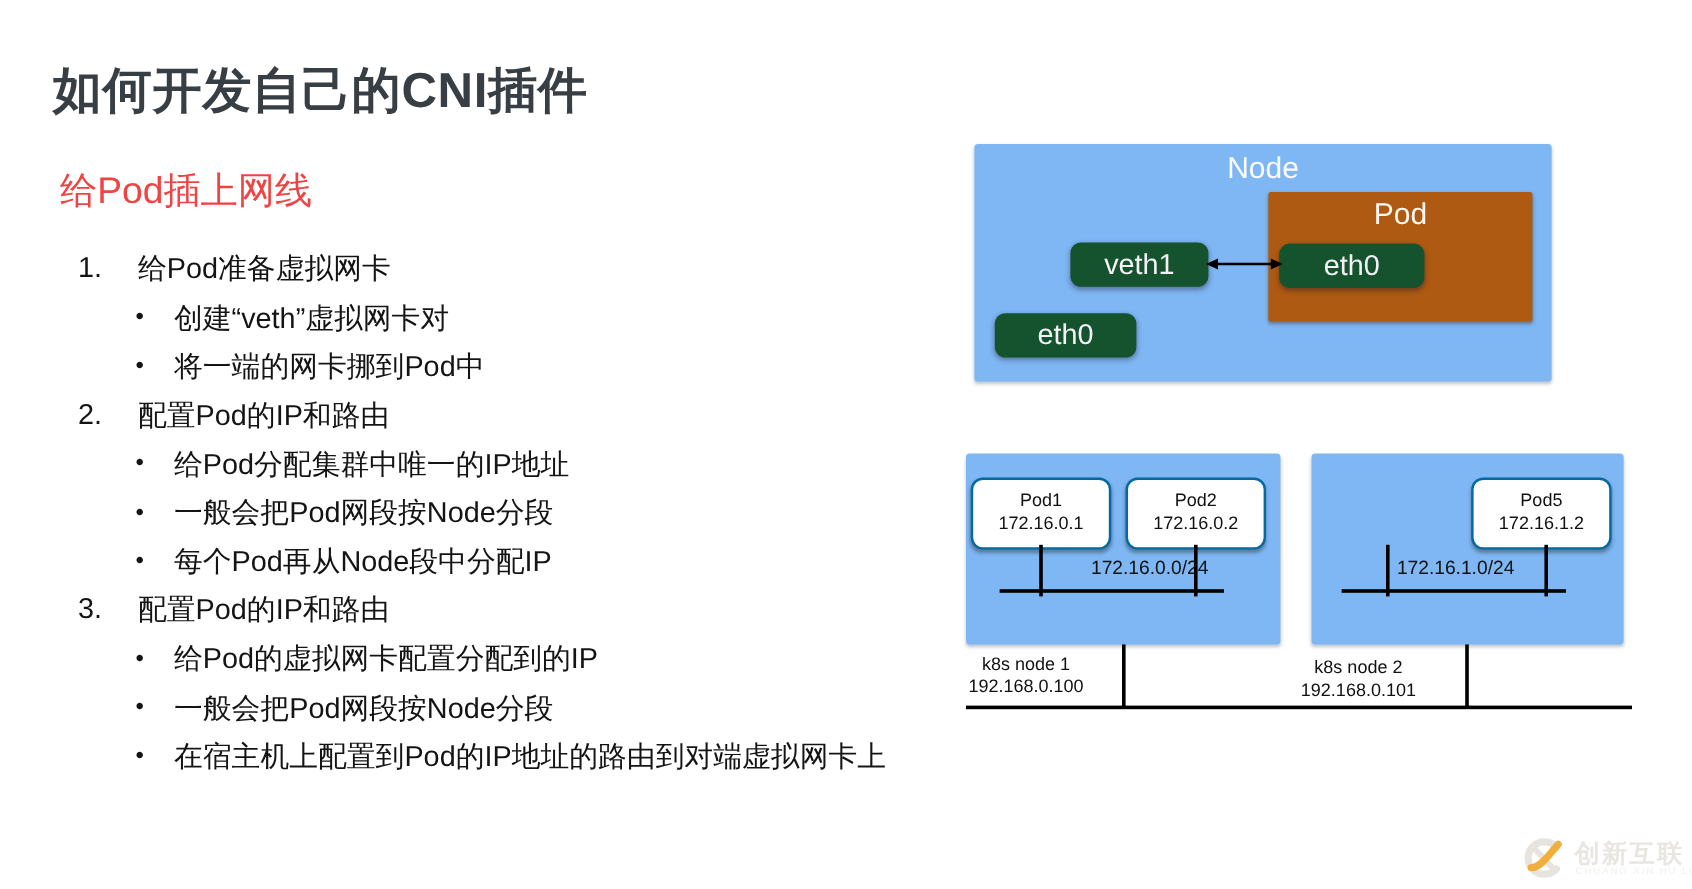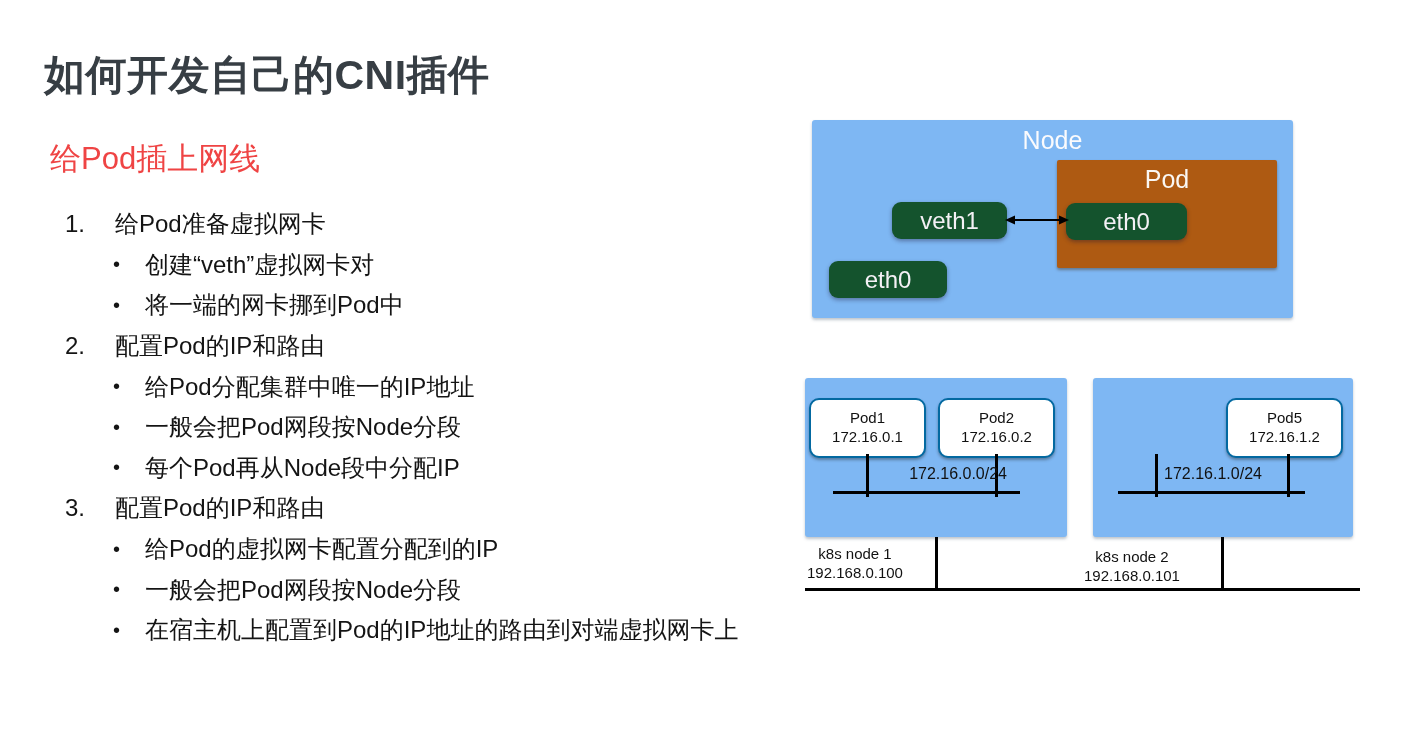--- a/index.html
+++ b/index.html
@@ -194,14 +194,23 @@
 
   <div class="host-label" style="left:790px; top:544px; width:130px;">
     <div>k8s node 1</div>
     <div>192.168.0.100</div>
   </div>
   <div class="host-label" style="left:1058px; top:547px; width:148px;">
     <div>k8s node 2</div>
     <div>192.168.0.101</div>
   </div>
 
+  <div class="watermark">
+    <svg class="wm-icon" width="38" height="38" viewBox="0 0 38 38">
+      <path d="M29 10 A13.5 13.5 0 1 0 29 28" stroke="#e7e4e0" stroke-width="6" fill="none" stroke-linecap="round"></path>
+      <path d="M11 11.5 L26.5 28" stroke="#e7e4e0" stroke-width="5" fill="none" stroke-linecap="round"></path>
+      <path d="M8 27 C 15 27 21 19 30.5 7.5" stroke="#f2ae3c" stroke-width="6" fill="none" stroke-linecap="round"></path>
+    </svg>
+    <div class="wm-text">创新互联</div>
+    <div class="wm-sub">CHUANG XIN HU LIAN</div>
+  </div>
 
 </div>
 
 </body></html>

